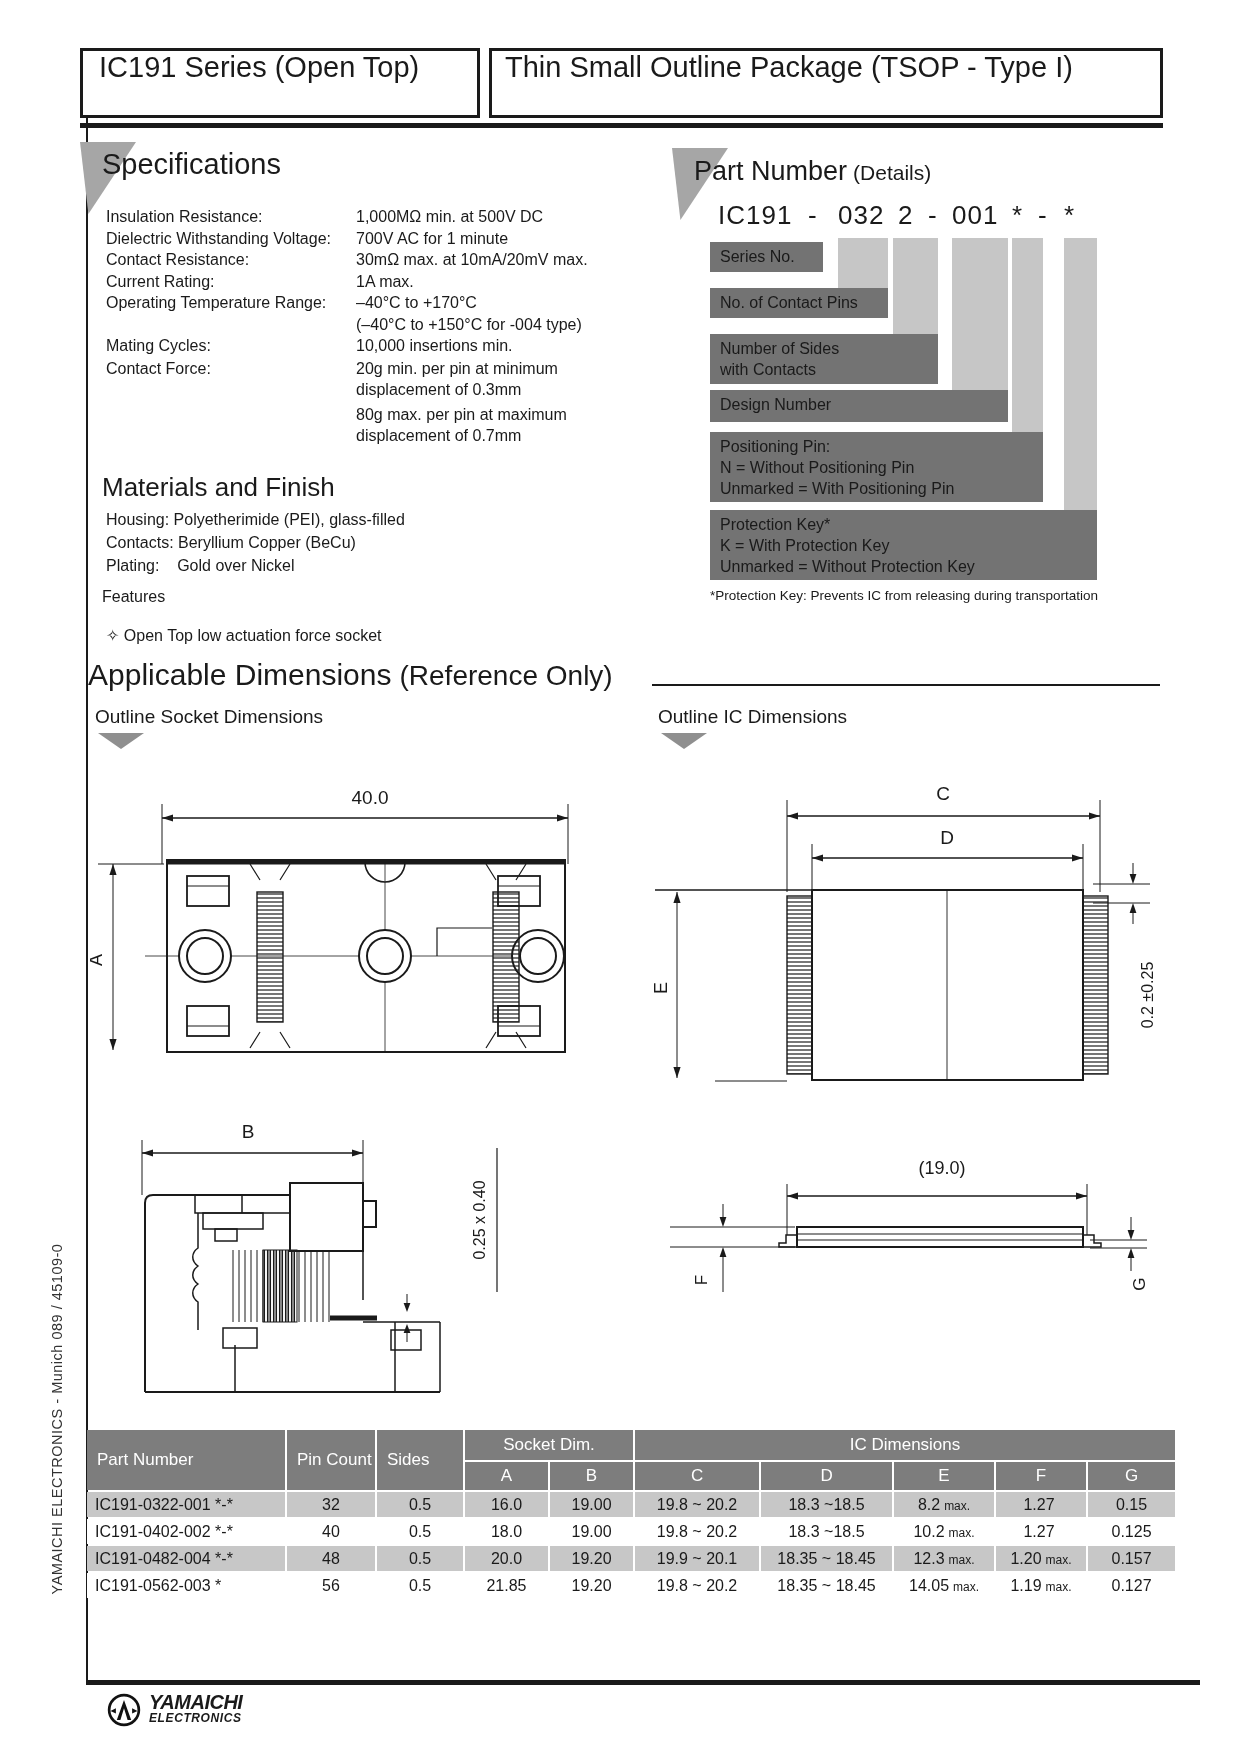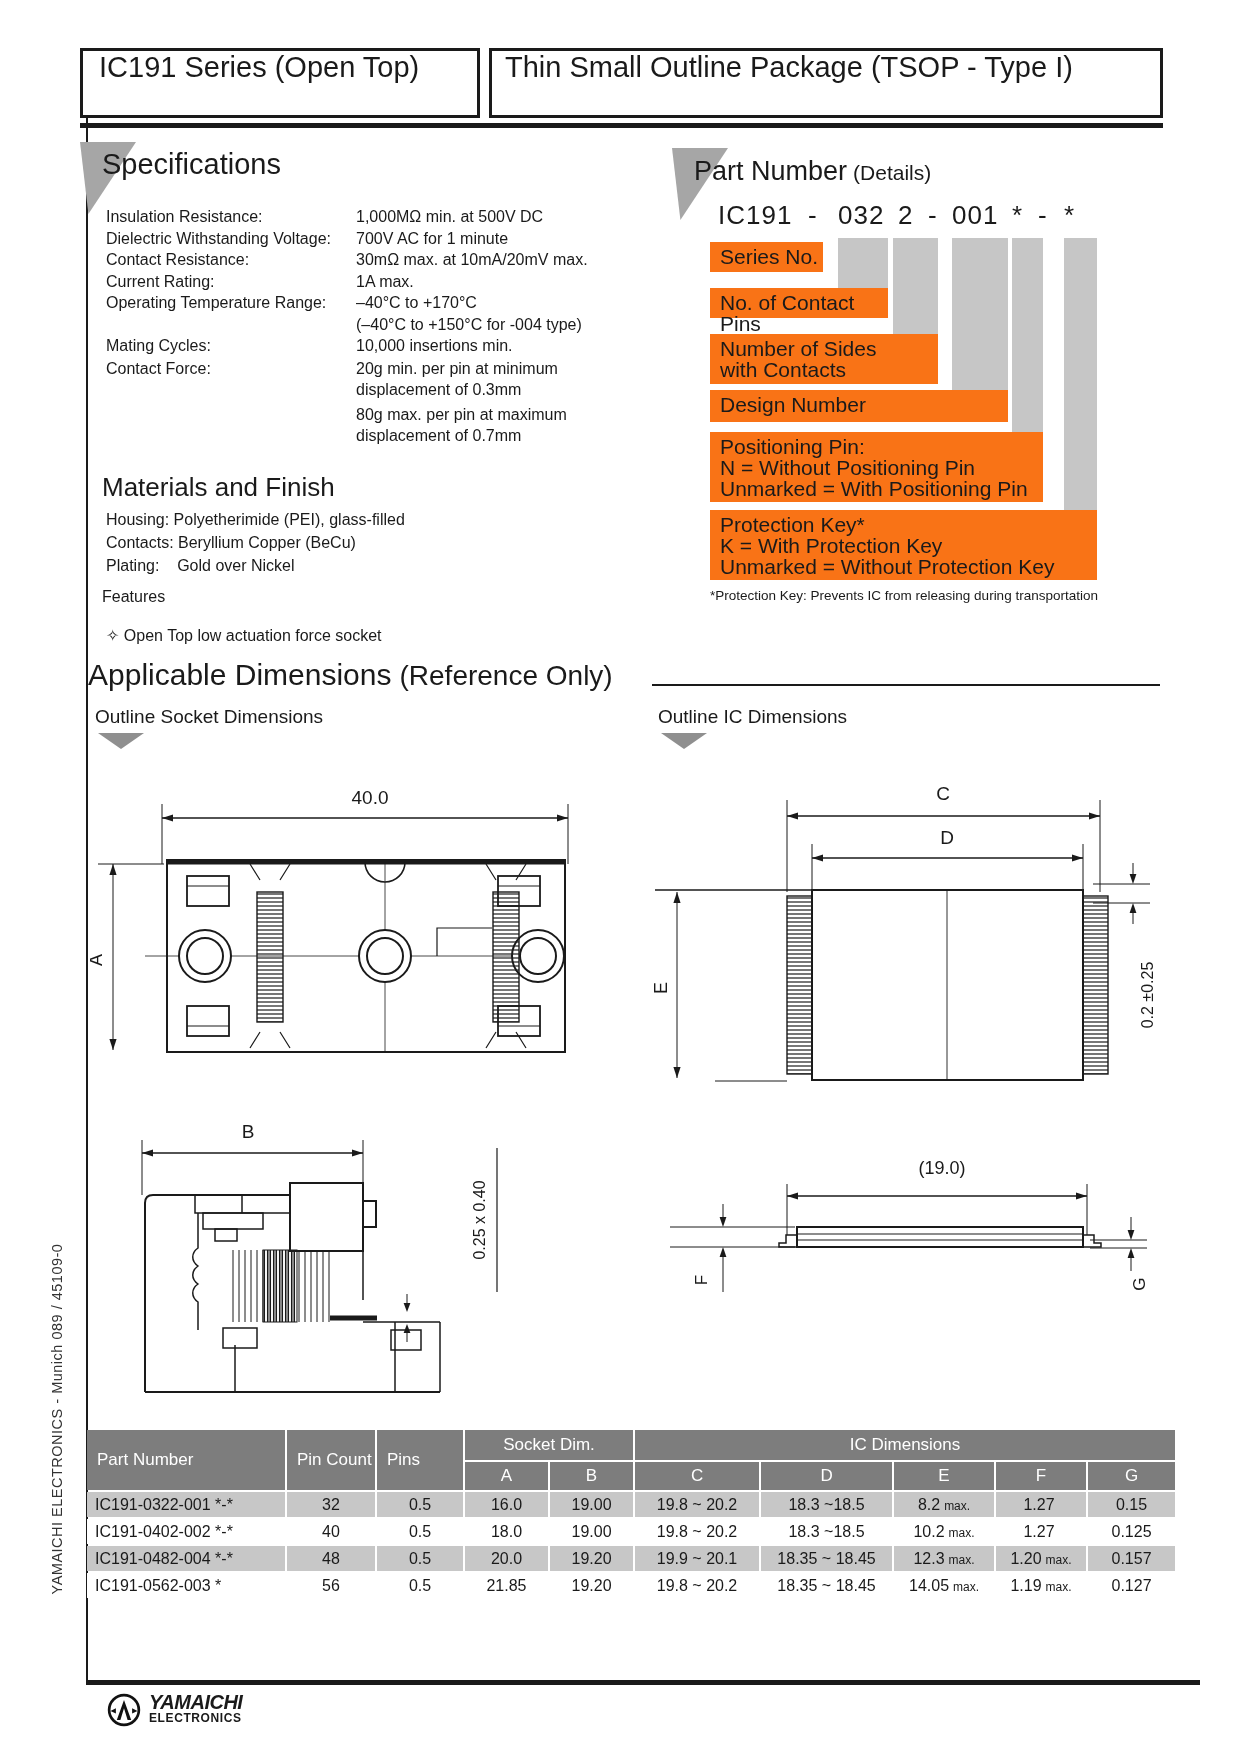--- a/index.html
+++ b/index.html
@@ -15,42 +15,42 @@
   .h2{font-size:26px}
   .h3{font-size:16px}
   .sub{font-size:19px}
   .specrow{display:flex;font-size:16px;line-height:21.5px}
   .sl{width:250px;flex:none}
   .sv{width:262px}
   .matrow{font-size:16px;line-height:23px;white-space:pre}
   .featrow{font-size:16px}
   .pnseg{position:absolute;font-size:26px;letter-spacing:1px}
   .gcol{position:absolute;background:#c6c6c6}
-  .gbox{position:absolute;background:#f97316;font-size:21px;line-height:21px;padding:4px 0 12px 10px;white-space:pre-line;box-sizing:border-box}
+  .gbox{position:absolute;background:#737373;font-size:16px;line-height:21px;padding:4px 0 12px 10px;white-space:pre-line;box-sizing:border-box}
   .pn-title{font-size:27px}
   .pn-sfx{font-size:21px;margin-left:6px}
   .ad-title{font-size:30px}
   .ad-sfx{font-size:28px;margin-left:8px}
   svg{display:block}
   svg text{font-family:"Liberation Sans",sans-serif;fill:#1a1a1a}
   .vtxt{transform:rotate(-90deg);font-size:14.5px;color:#333;letter-spacing:.5px;text-align:center;white-space:nowrap}
   
   table.pt{border-collapse:separate;border-spacing:2px;table-layout:fixed;width:1070px;font-size:16px}
   table.pt th{background:#7d7d7d;color:#fff;font-weight:normal;font-size:17px}
   table.pt thead .lft{text-align:left;padding-left:10px}
   table.pt tr.g1 th{height:28px}
   table.pt tr.g2 th{height:26px}
   table.pt td{height:25px;text-align:center;padding:0;background:#fff}
   table.pt td.pn{text-align:left;padding-left:8px}
   table.pt tr.shade td{background:#c7c7c7}
   .sfx{font-size:12px;margin-left:4px}
   
   .logo{display:flex;align-items:flex-start;gap:7px}
   .logotxt .l1{font-size:20px;font-weight:900;font-style:italic;line-height:20px;letter-spacing:-.5px}
-  .logotxt .l2{font-size:12px;font-weight:900;line-height:12px;letter-spacing:.6px}
+  .logotxt .l2{font-size:12px;font-weight:900;font-style:italic;line-height:12px;letter-spacing:.6px}
   .notice{font-size:12px;color:#333;text-align:right;letter-spacing:.3px}
 </style>
 </head>
 <body>
 
 <div id="page">
 
   <div class="abs rule" style="left:86px;top:48px;width:2px;height:1632px"></div>
 
   <div class="abs hdrbox" style="left:80px;top:48px;width:400px;height:70px;padding-left:16px">
@@ -324,21 +324,21 @@
         <col style="width:124px">
         <col style="width:131px">
         <col style="width:100px">
         <col style="width:90px">
         <col style="width:87px">
     </colgroup>
     <thead>
       <tr class="g1">
         <th class="lft" rowspan="2">Part Number</th>
         <th class="lft" rowspan="2">Pin Count</th>
-        <th class="lft" rowspan="2">Pins</th>
+        <th class="lft" rowspan="2">Sides</th>
         <th colspan="2">Socket Dim.</th>
         <th colspan="5">IC Dimensions</th>
       </tr>
       <tr class="g2">
         <th>A</th>
         <th>B</th>
         <th>C</th>
         <th>D</th>
         <th>E</th>
         <th>F</th>

